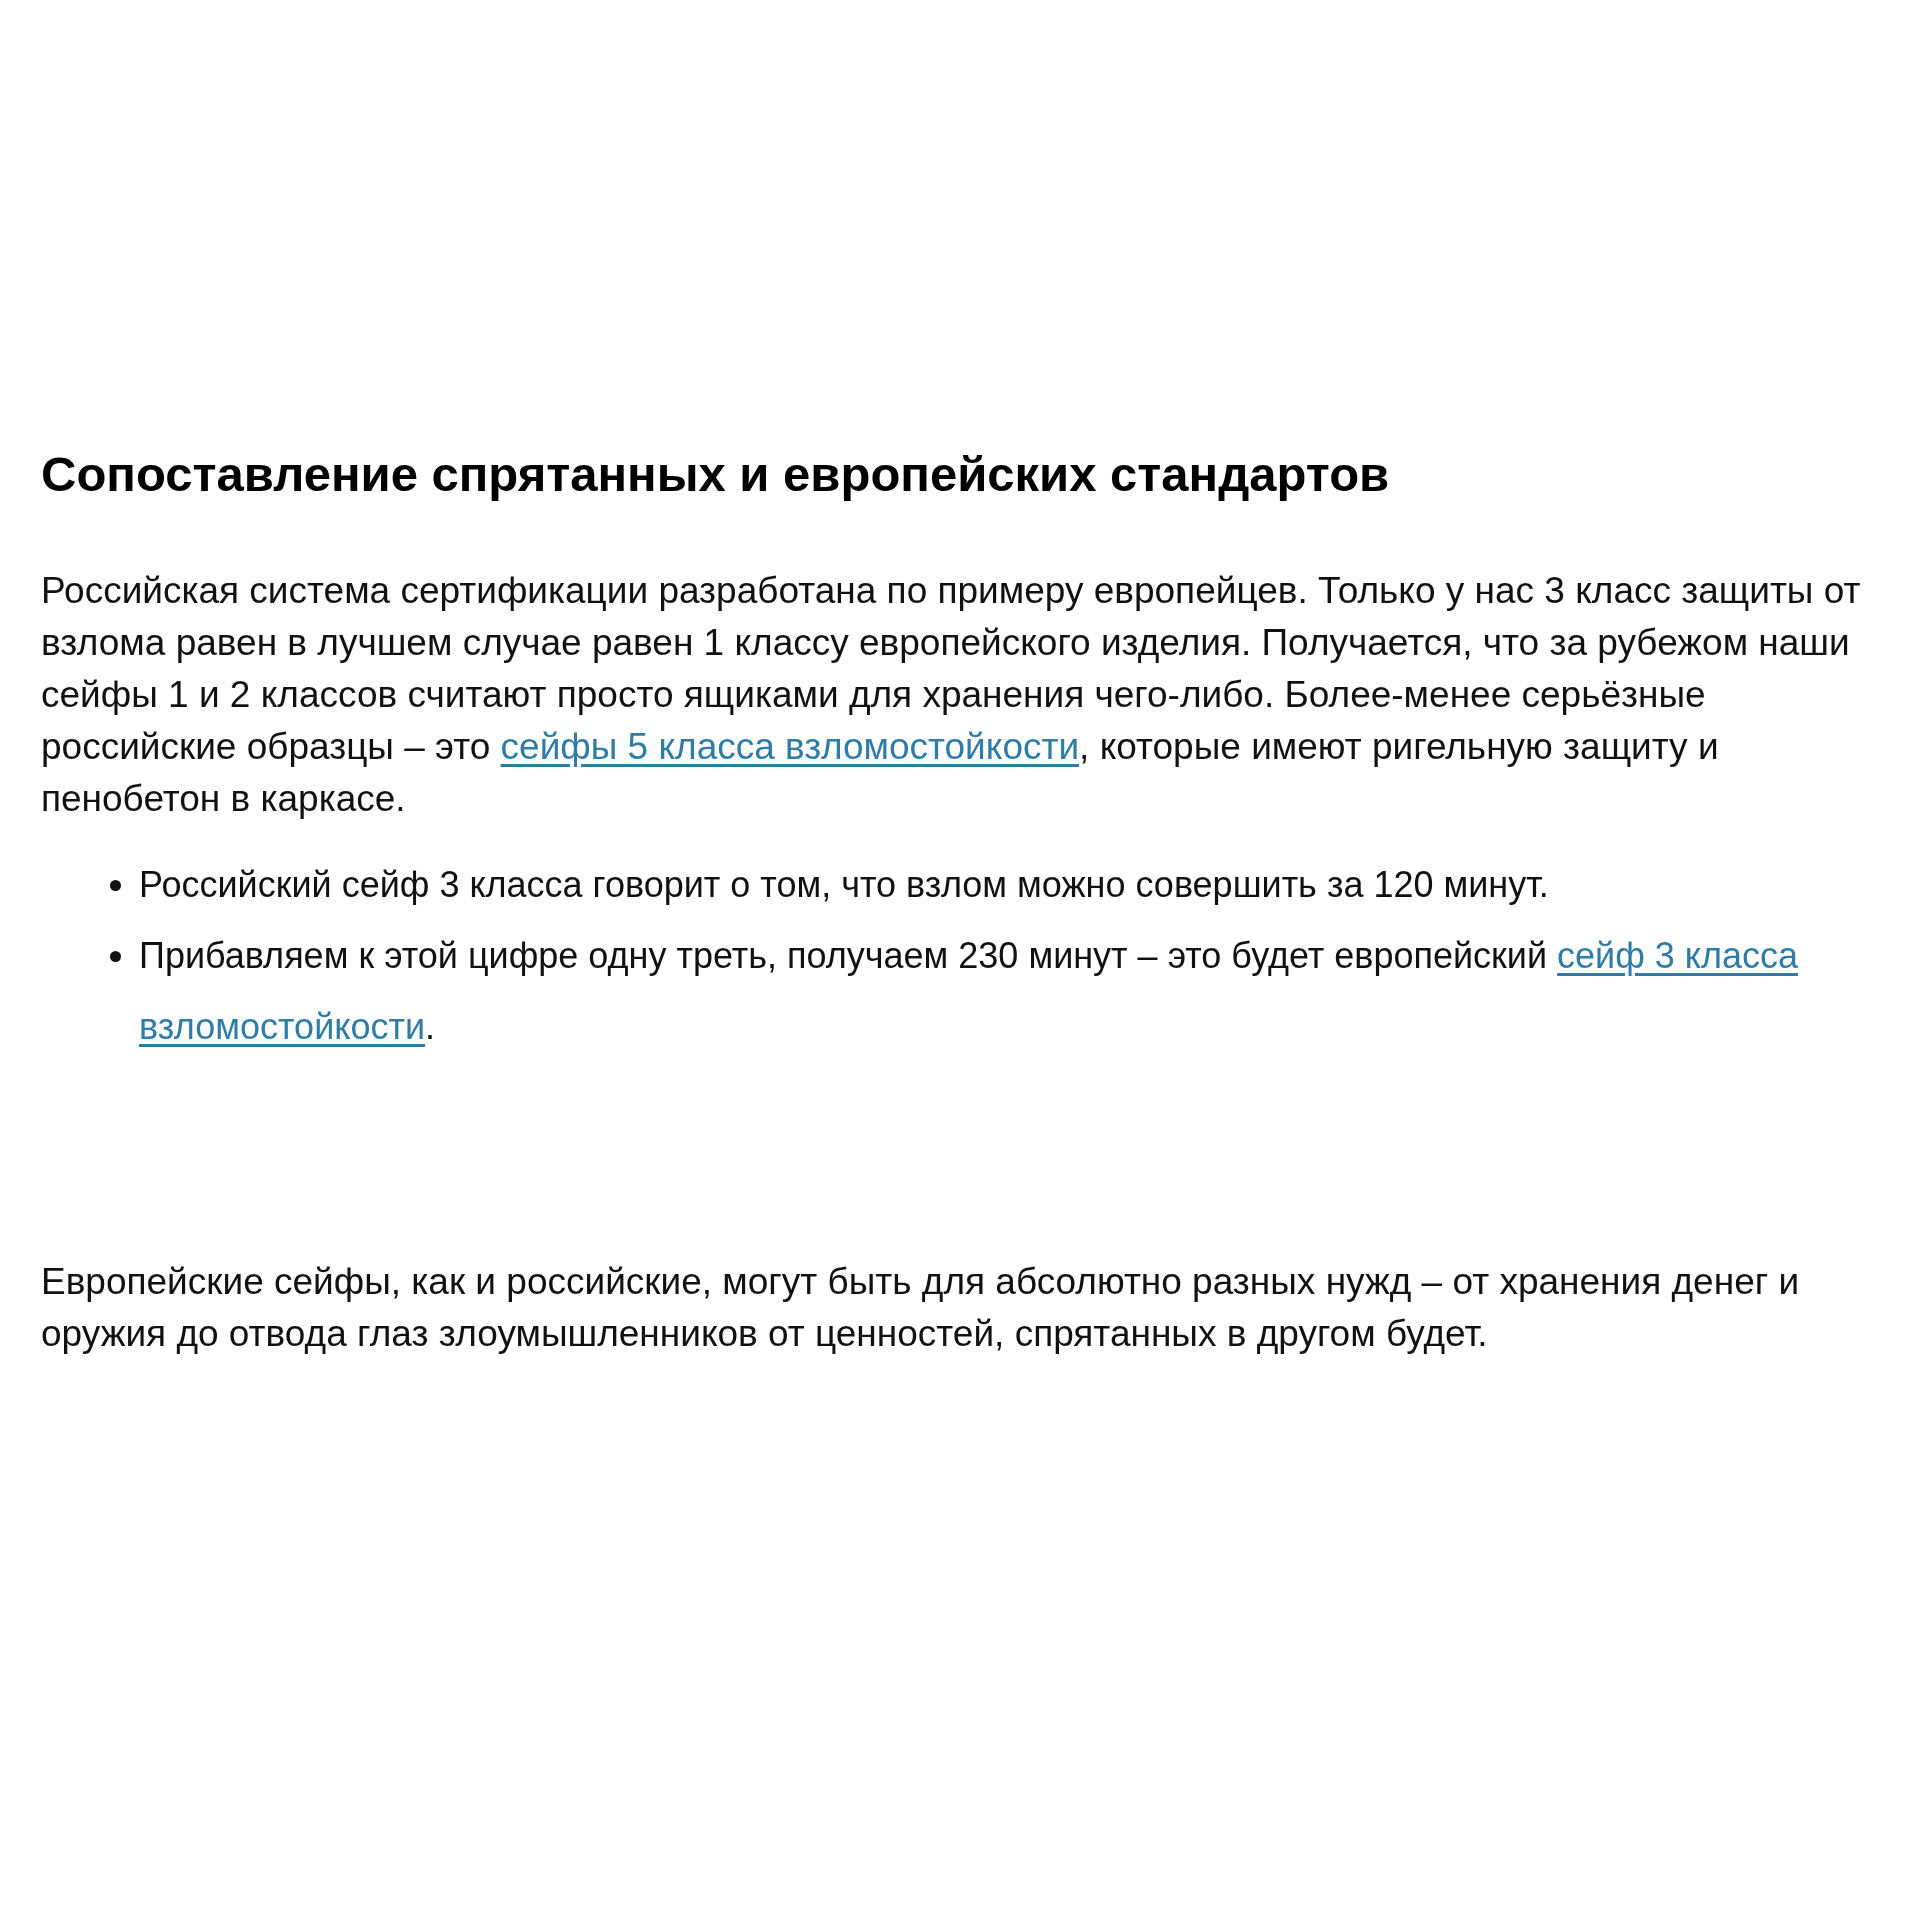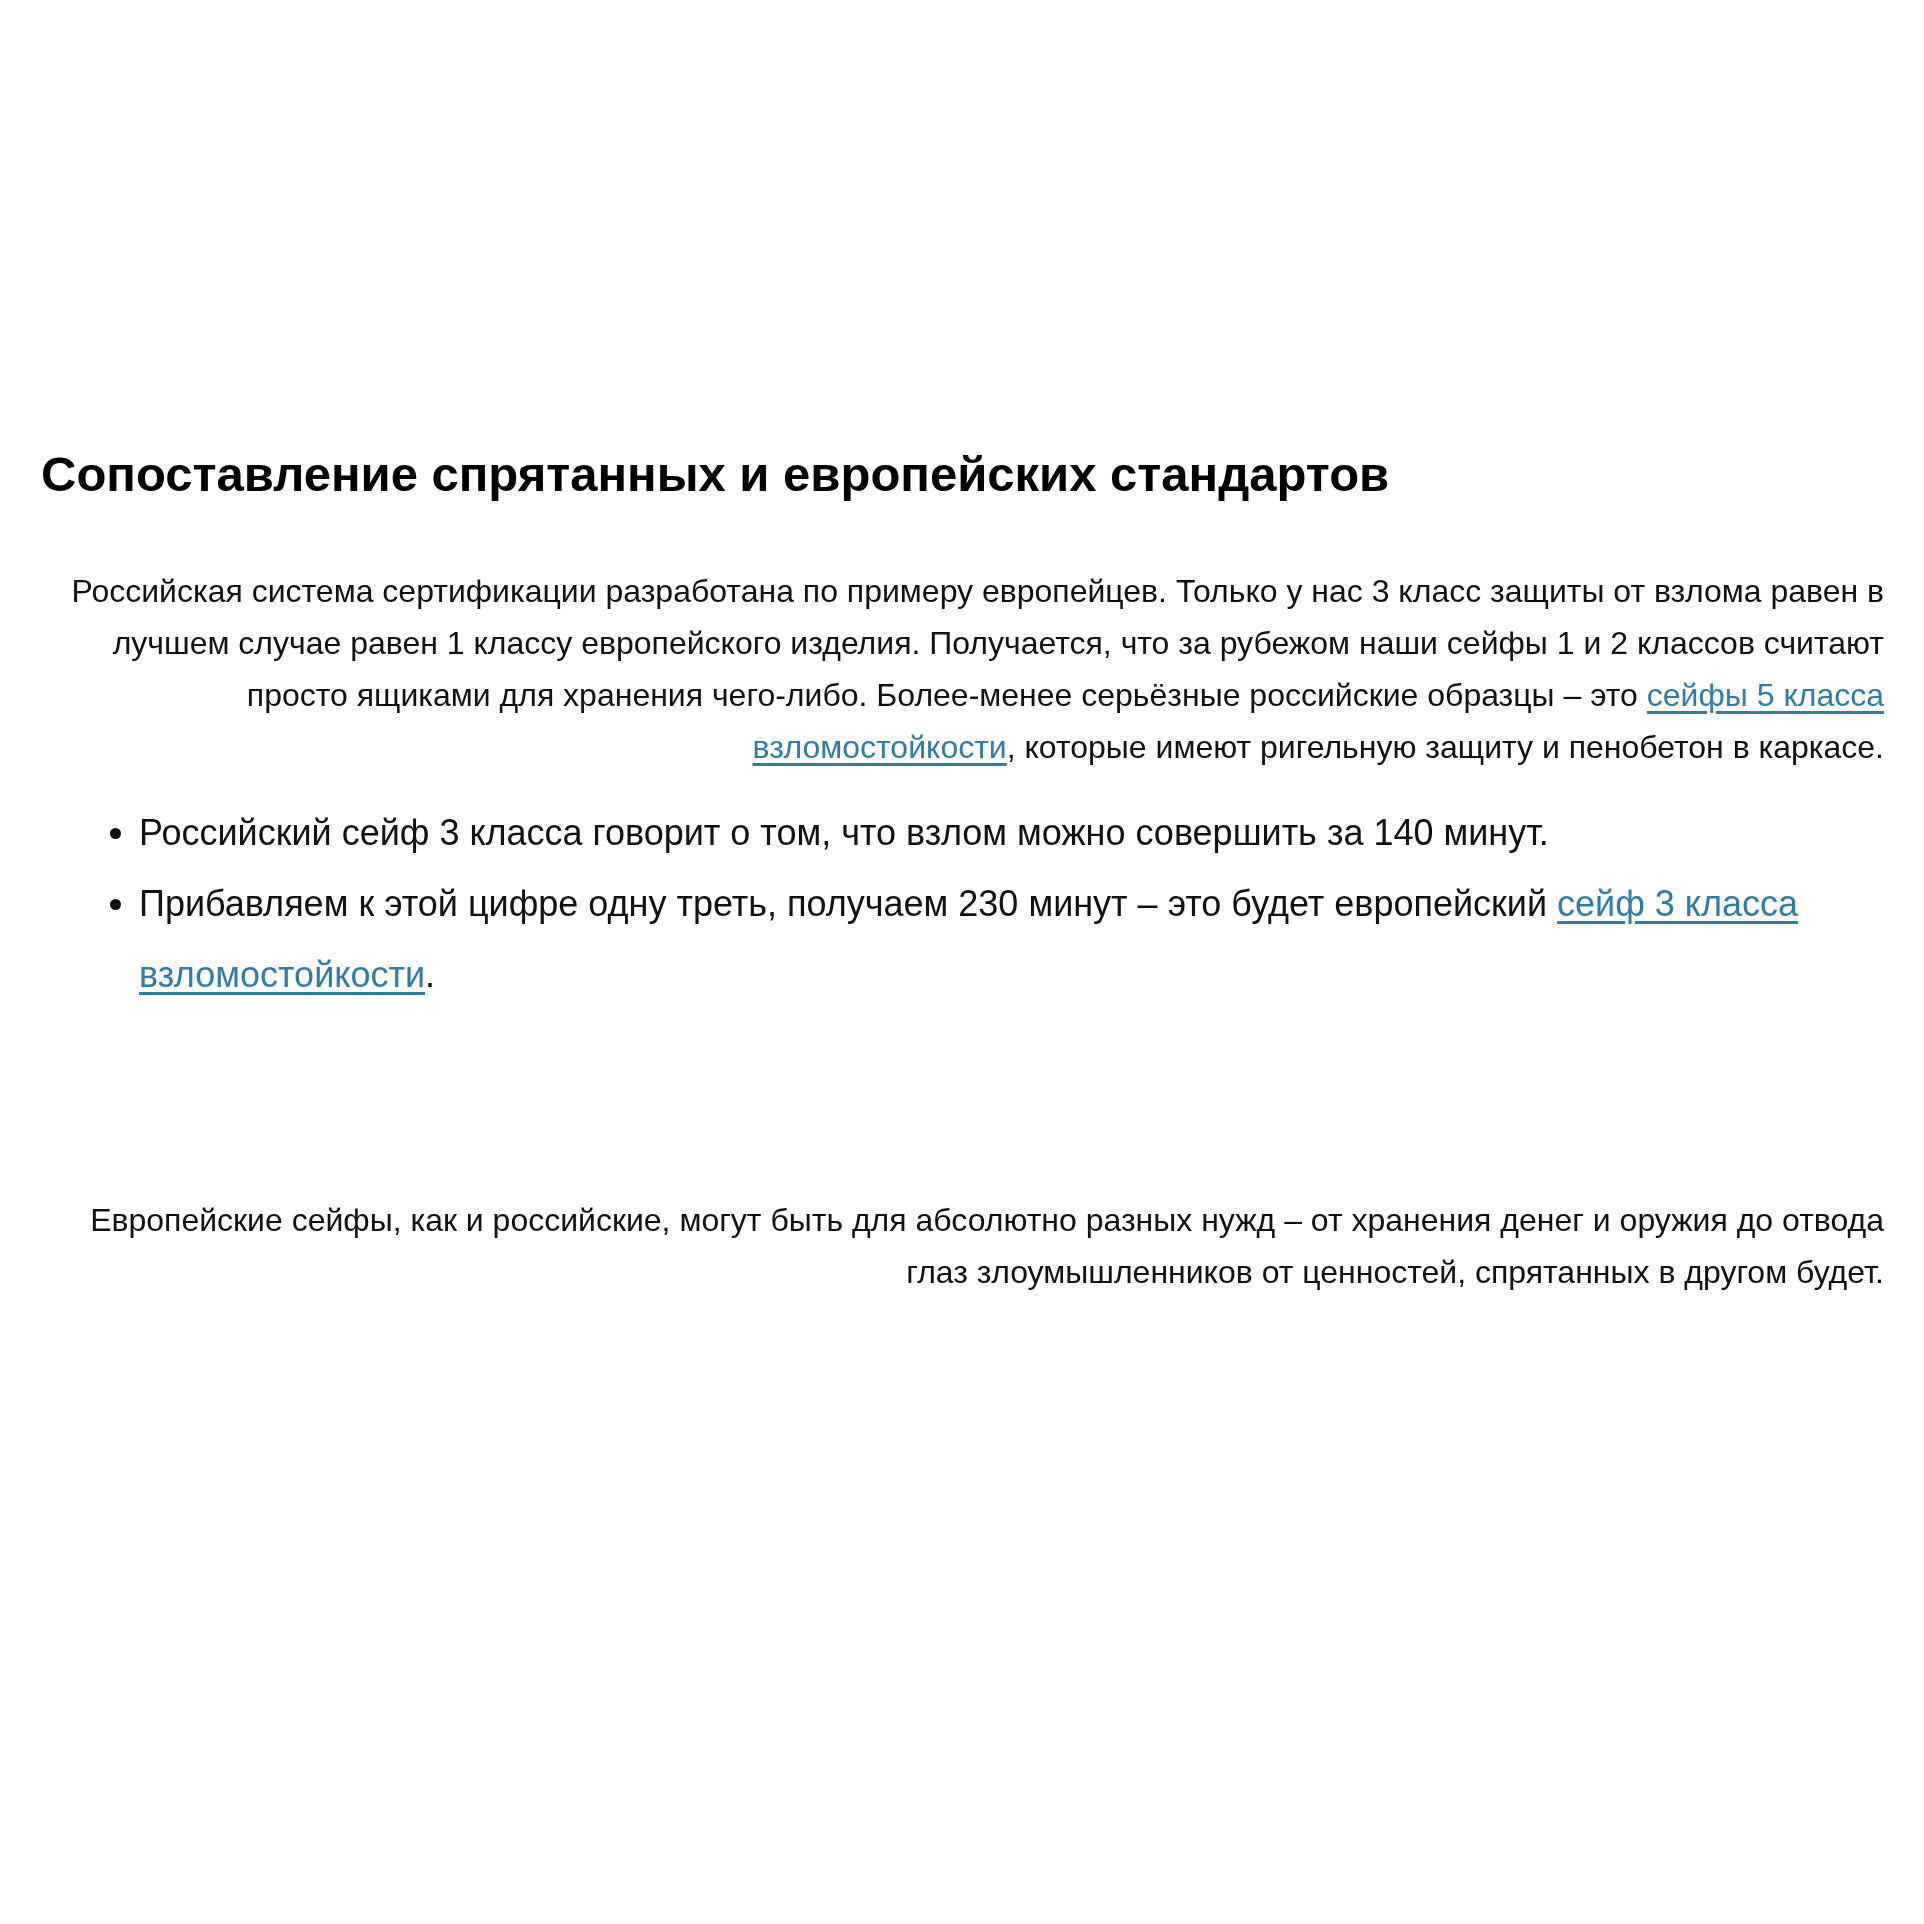--- a/index.html
+++ b/index.html
@@ -17,24 +17,23 @@
       box-sizing: border-box;
     }
     h1.title {
       font-size: 49px;
       line-height: 53px;
       font-weight: bold;
       color: #000000;
       margin: 0 0 64px 0;
     }
     p.body-text {
-      font-size: 32px;
+      font-size: 37px;
       line-height: 52px;
-      margin: 4px 0 24px 0;
-      text-align: right;
+      margin: 14px 0 24px 0;
     }
     ul.bullets {
       margin: 20.5px 0 0 0;
       padding: 0 0 0 98px;
       font-size: 36px;
       line-height: 71px;
       list-style: disc;
     }
     ul.bullets li {
       margin: 0;
@@ -55,21 +54,21 @@
 <body>
 
 <div class="content">
 
   <h1 class="title">Сопоставление спрятанных и европейских стандартов</h1>
 
   <p class="body-text"><span>Российская система сертификации разработана по примеру европейцев. Только у нас 3 класс защиты от взлома равен в лучшем случае равен 1 классу европейского изделия. Получается, что за рубежом наши сейфы 1 и 2 классов считают просто ящиками для хранения чего-либо. Более-менее серьёзные российские образцы – это </span><a href="#" class="inline-link">сейфы 5 класса взломостойкости</a><span>, которые имеют ригельную защиту и пенобетон в каркасе.</span></p>
 
 
   <ul class="bullets">
-    <li>Российский сейф 3 класса говорит о том, что взлом можно совершить за 140 минут.</li>
+    <li>Российский сейф 3 класса говорит о том, что взлом можно совершить за 120 минут.</li>
     <li><span>Прибавляем к этой цифре одну треть, получаем 230 минут – это будет европейский </span><a href="#" class="inline-link">сейф 3 класса взломостойкости</a><span>.</span></li>
   </ul>
 
   <div class="gap"></div>
 
   <p class="body-text">Европейские сейфы, как и российские, могут быть для абсолютно разных нужд – от хранения денег и оружия до отвода глаз злоумышленников от ценностей, спрятанных в другом будет.</p>
 
 </div>
 
 

